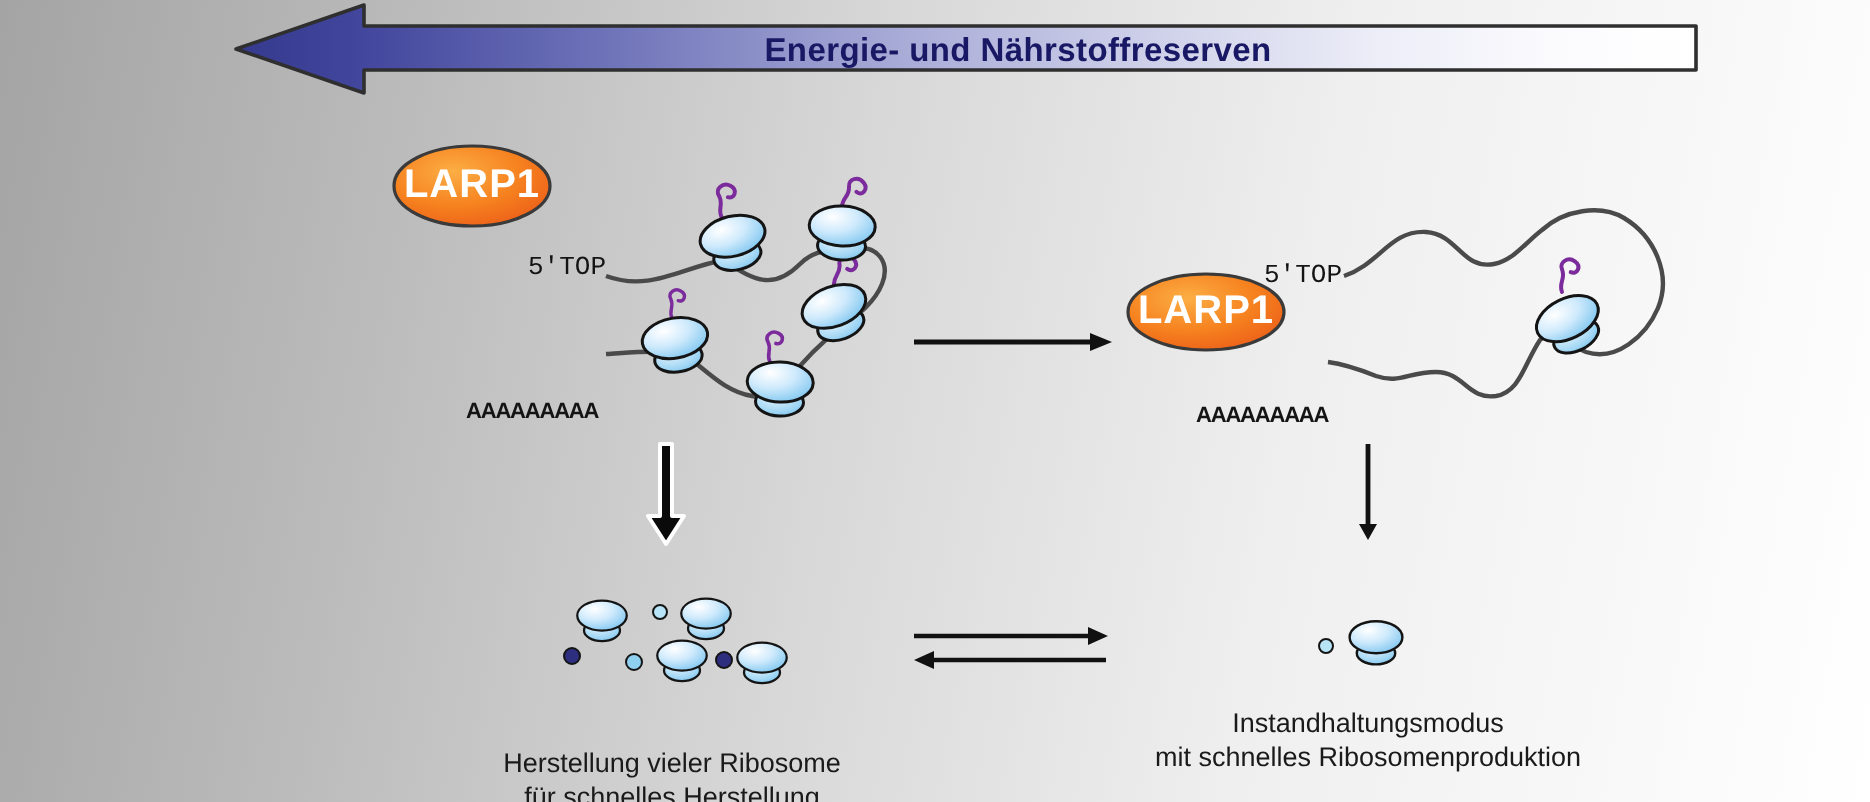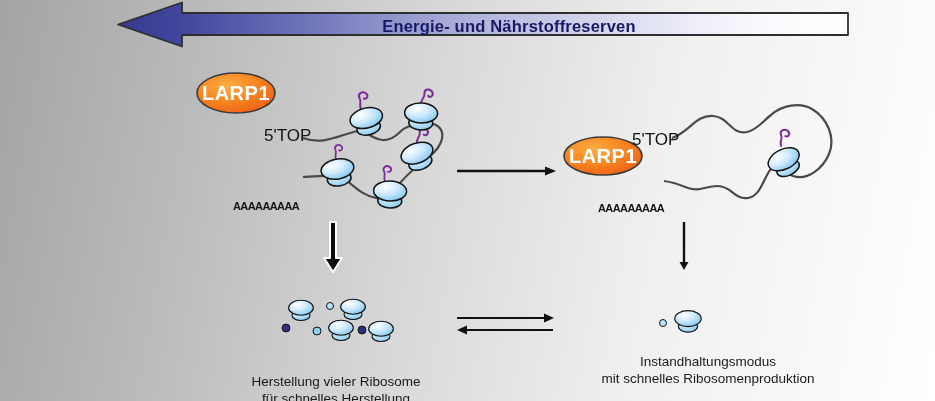--- a/index.html
+++ b/index.html
@@ -16,32 +16,32 @@
     left:509px;top:26px;transform:translate(-50%,-50%);
     font-size:16.5px;font-weight:bold;color:#181865;
     letter-spacing:0.2px;
   }
   .larp1-label{
     transform:translate(-50%,-50%);
     color:#ffffff;font-size:20px;font-weight:bold;letter-spacing:0.5px;
   }
   .larp1-left{left:236px;top:93px;}
   .larp1-right{left:603px;top:156px;}
-  .fivetop{font-size:17px;}
+  .fivetop{font-size:13px;font-family:Liberation Mono, monospace;}
   .fivetop-left{left:264px;top:126px;}
   .fivetop-right{left:632px;top:130px;}
   .polya{font-size:11px;font-weight:bold;letter-spacing:-0.6px;margin-top:30px;}
   .polya-left{left:233px;top:170px;}
   .polya-right{left:598px;top:172px;}
   .caption{
     transform:translateX(-50%);
     text-align:center;font-size:13.5px;line-height:16.5px;color:#1a1a1a;
   }
   .caption-left{left:336px;top:374px;}
-  .caption-right{left:708px;top:354px;}
+  .caption-right{left:684px;top:354px;}
 </style>
 </head>
 <body>
 
 <div class="stage">
 
   <svg width="935" height="401" viewBox="0 0 935 401">
     <defs>
       <linearGradient id="bannerGrad" gradientUnits="userSpaceOnUse" x1="118" y1="0" x2="848" y2="0">
         <stop offset="0" stop-color="#353a8e"></stop>

